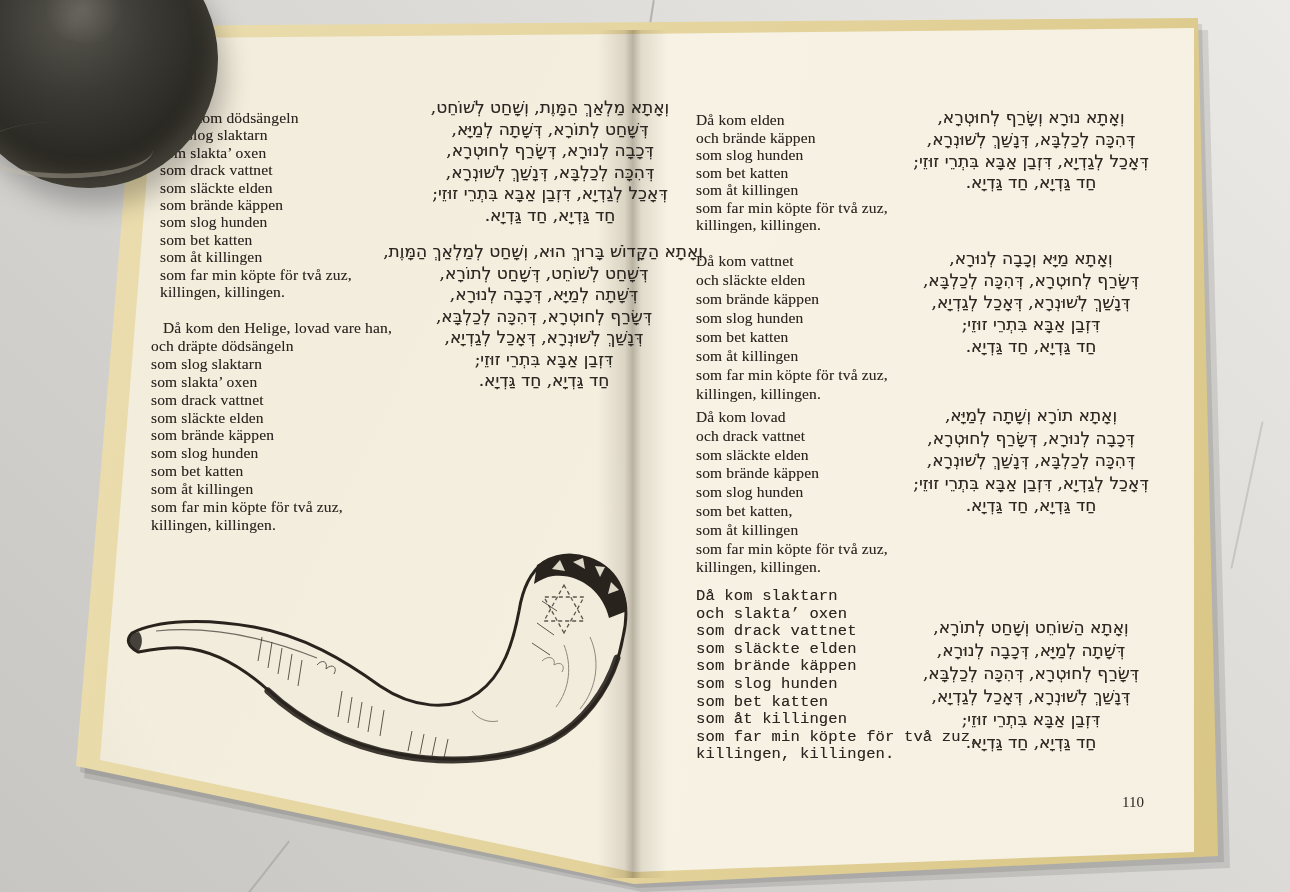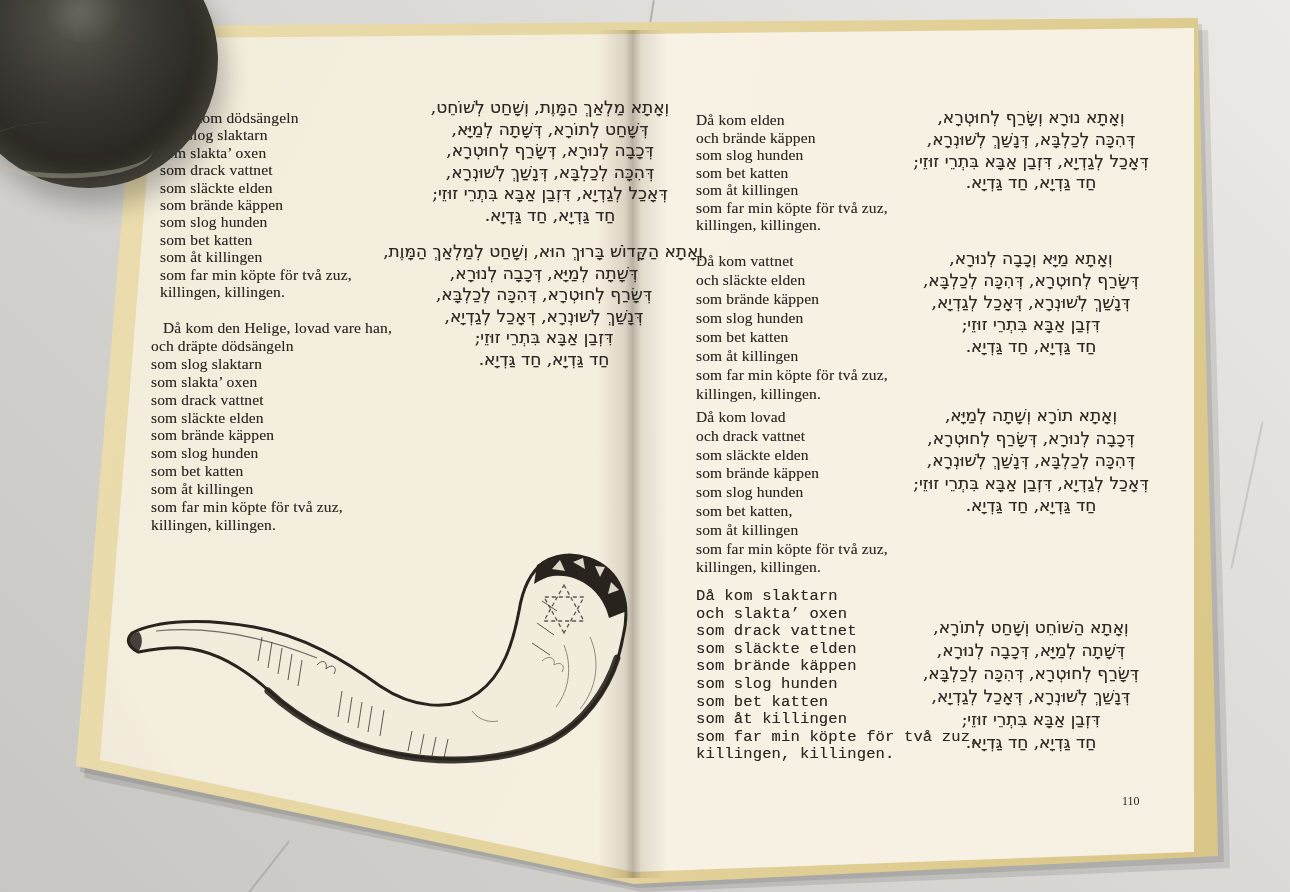--- a/index.html
+++ b/index.html
@@ -34,21 +34,21 @@
   .gutter{position:absolute;left:598px;top:30px;width:70px;height:848px;
      background:linear-gradient(90deg,rgba(70,56,34,0) 0%,rgba(70,56,34,.14) 38%,rgba(45,35,18,.30) 50%,rgba(70,56,34,.12) 62%,rgba(70,56,34,0) 100%);}
 
   .sv-block{position:absolute;font-family:"Liberation Serif",serif;font-size:15.5px;
      color:#2c2622;letter-spacing:.15px;white-space:nowrap;text-shadow:0 0 .4px rgba(45,35,25,.4);}
   .sv-block.indent .line:first-child{padding-left:12px;}
   .he-block{position:absolute;direction:rtl;text-align:center;white-space:nowrap;
      font-family:"DejaVu Serif","DejaVu Sans",serif;font-size:17px;color:#2c2622;
      text-shadow:0 0 .4px rgba(45,35,25,.4);}
 
-  .page-num{position:absolute;left:1122px;top:794px;font-size:12px;color:#2c2622;
+  .page-num{position:absolute;left:1122px;top:794px;font-size:15px;color:#2c2622;
      font-family:"Liberation Serif",serif;}
 
   .shofar{position:absolute;left:112px;top:541px;width:520px;height:240px;}
 
   .dark-object{position:absolute;left:-42px;top:-70px;width:260px;height:258px;border-radius:50%;
      transform:rotate(10deg);
      background:radial-gradient(circle at 42% 36%,#56544d 0%,#3b3933 34%,#27251f 68%,#1b1a15 100%);
      box-shadow:10px 16px 26px rgba(0,0,0,.25), inset -8px -12px 20px rgba(175,168,148,.22);}
   .dark-object::before{content:"";position:absolute;left:28%;top:18%;width:34%;height:26%;
      border-radius:50%;background:radial-gradient(circle,rgba(230,228,220,.14),rgba(230,228,220,0) 70%);}
@@ -104,20 +104,21 @@
   <div class="he-block" style="left:393px;top:97px;width:314px;line-height:21.6px;">
       <div class="line">וְאָתָא מַלְאַךְ הַמָּוֶת, וְשָׁחַט לְשׁוֹחֵט,</div>
       <div class="line">דְּשָׁחַט לְתוֹרָא, דְּשָׁתָה לְמַיָּא,</div>
       <div class="line">דְּכָבָה לְנוּרָא, דְּשָׂרַף לְחוּטְרָא,</div>
       <div class="line">דְּהִכָּה לְכַלְבָּא, דְּנָשַׁךְ לְשׁוּנְרָא,</div>
       <div class="line">דְּאָכַל לְגַדְיָא, דִּזְבַן אַבָּא בִּתְרֵי זוּזֵי;</div>
       <div class="line">חַד גַּדְיָא, חַד גַּדְיָא.</div>
     </div>
   <div class="he-block" style="left:385px;top:241px;width:318px;line-height:21.5px;">
       <div class="line">וְאָתָא הַקָּדוֹשׁ בָּרוּךְ הוּא, וְשָׁחַט לְמַלְאַךְ הַמָּוֶת,</div>
+      <div class="line">דְּשָׁחַט לְשׁוֹחֵט, דְּשָׁחַט לְתוֹרָא,</div>
       <div class="line">דְּשָׁתָה לְמַיָּא, דְּכָבָה לְנוּרָא,</div>
       <div class="line">דְּשָׂרַף לְחוּטְרָא, דְּהִכָּה לְכַלְבָּא,</div>
       <div class="line">דְּנָשַׁךְ לְשׁוּנְרָא, דְּאָכַל לְגַדְיָא,</div>
       <div class="line">דִּזְבַן אַבָּא בִּתְרֵי זוּזֵי;</div>
       <div class="line">חַד גַּדְיָא, חַד גַּדְיָא.</div>
     </div>
 
   <div class="sv-block" style="left:696px;top:111px;line-height:17.5px;">
       <div class="line">Då kom elden</div>
       <div class="line">och brände käppen</div>

